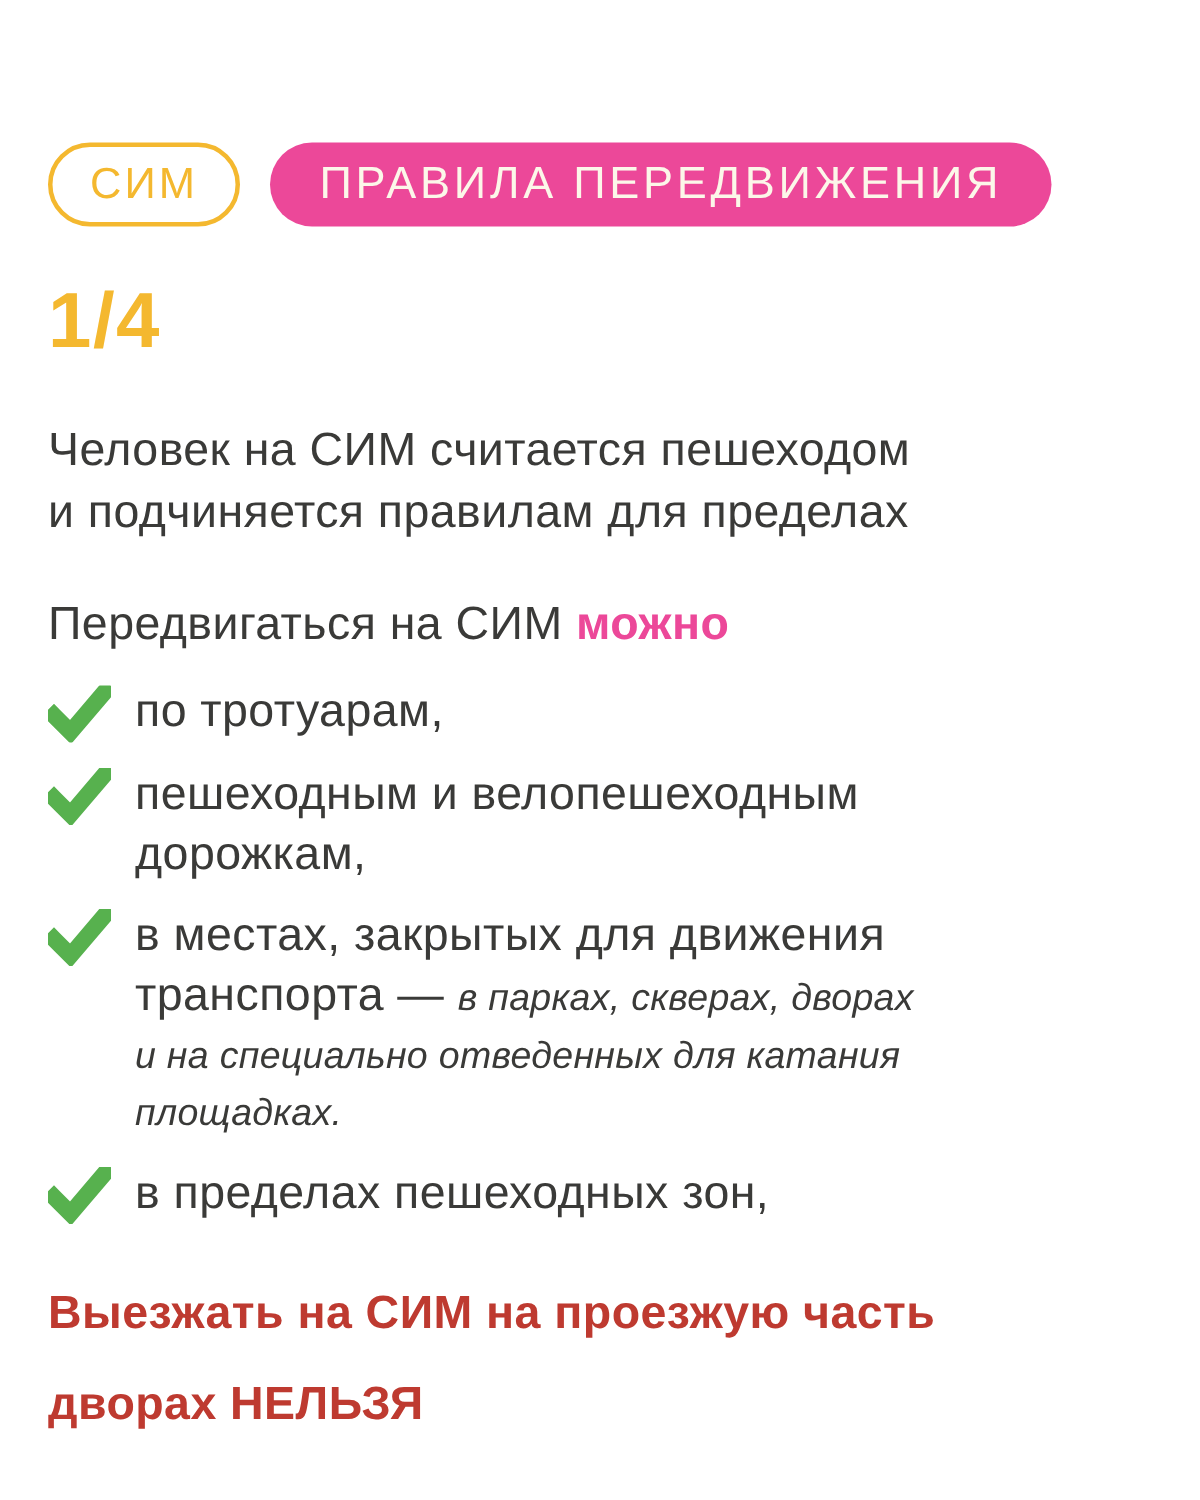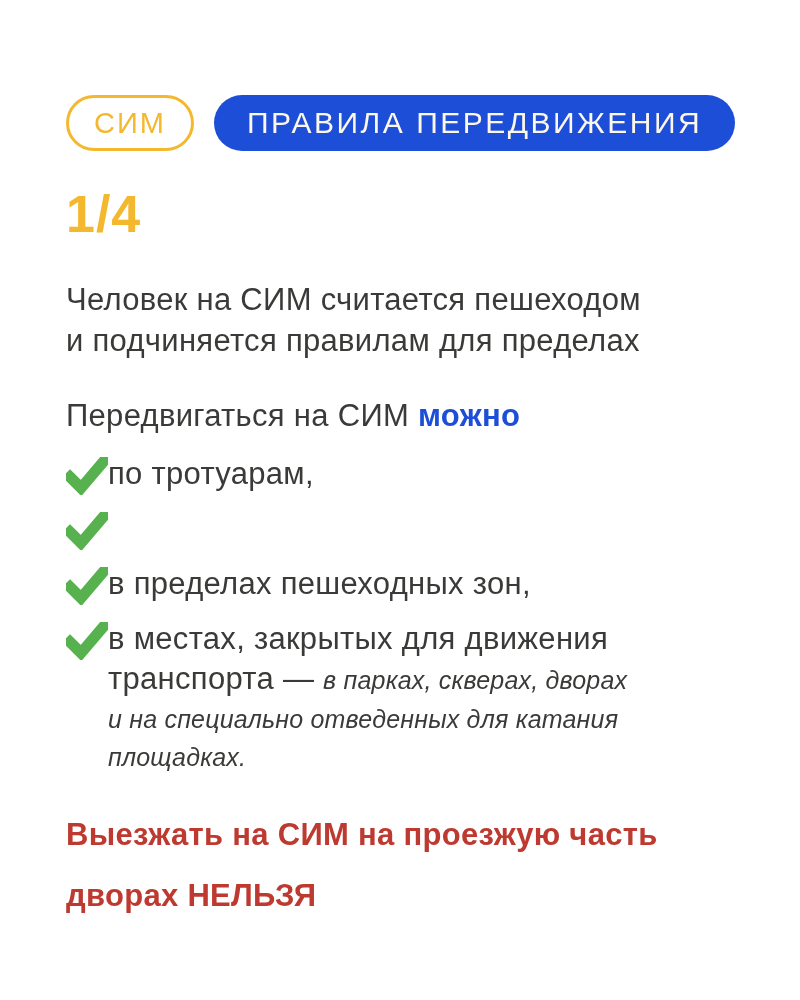--- a/index.html
+++ b/index.html
@@ -11,21 +11,21 @@
     width: 800px;
     height: 1000px;
     overflow: hidden;
     font-family: "Liberation Sans", sans-serif;
     color: #3a3a38;
   }
   .page {
     box-sizing: border-box;
     width: 800px;
     height: 1000px;
-    padding: 95px 55px 0 66px;
+    padding: 95px 55px 0 32px;
   }
 
   
   .badges {
     display: flex;
     gap: 20px;
     align-items: stretch;
     height: 56px;
   }
   .sim-pill {
@@ -37,21 +37,21 @@
     color: #f4b82f;
     font-size: 29px;
     letter-spacing: 2px;
     padding: 0 25px;
     box-sizing: border-box;
   }
   .title-pill {
     display: flex;
     align-items: center;
     justify-content: flex-end;
-    background: #1d4ed8;
+    background: #ec4899;
     border-radius: 30px;
     color: #fcf7e9;
     font-size: 30px;
     letter-spacing: 2.5px;
     padding: 0 33px;
   }
 
   
   .page-num {
     margin-top: 34px;
@@ -72,31 +72,32 @@
   .intro .line { display: block; }
 
   
   .subheading {
     margin-top: 34px;
     font-size: 31px;
     line-height: 41px;
     letter-spacing: 0.3px;
   }
   .subheading .highlight {
-    color: #1d4ed8;
+    color: #ec4899;
     font-weight: bold;
   }
 
   
   .checklist {
     margin-top: 18px;
   }
   .check-item {
     display: flex;
     align-items: flex-start;
+    gap: 16px;
     margin-bottom: 14px;
   }
   .check-icon {
     flex-shrink: 0;
     width: 42px;
     height: 38px;
     margin-top: 3px;
   }
   .item-text {
     font-size: 31px;
@@ -155,42 +156,46 @@
       </svg>
       <div class="item-text">
         <span class="line">по тротуарам,</span>
       </div>
     </div>
 
     <div class="check-item">
       <svg class="check-icon" viewBox="0 0 42 38">
         <path d="M4 20 L15 31 L38 4" fill="none" stroke="#57b14e" stroke-width="11" stroke-linecap="square" stroke-linejoin="miter"></path>
       </svg>
-    </div>
-
-    <div class="check-item">
-      <svg class="check-icon" viewBox="0 0 42 38">
-        <path d="M4 20 L15 31 L38 4" fill="none" stroke="#57b14e" stroke-width="11" stroke-linecap="square" stroke-linejoin="miter"></path>
-      </svg>
-      <div class="item-text">
-        <span class="line">в пределах пешеходных зон,</span>
+      <div class="item-text">
+        <span class="line">пешеходным и велопешеходным</span>
+        <span class="line">дорожкам,</span>
       </div>
     </div>
 
     <div class="check-item">
       <svg class="check-icon" viewBox="0 0 42 38">
         <path d="M4 20 L15 31 L38 4" fill="none" stroke="#57b14e" stroke-width="11" stroke-linecap="square" stroke-linejoin="miter"></path>
       </svg>
       <div class="item-text">
         <span class="line">в местах, закрытых для движения</span>
         <span class="line"><span>транспорта — </span><span class="fine-italic">в парках, скверах, дворах</span></span>
         <span class="line fine-italic">и на специально отведенных для катания площадках.</span>
       </div>
     </div>
 
+    <div class="check-item">
+      <svg class="check-icon" viewBox="0 0 42 38">
+        <path d="M4 20 L15 31 L38 4" fill="none" stroke="#57b14e" stroke-width="11" stroke-linecap="square" stroke-linejoin="miter"></path>
+      </svg>
+      <div class="item-text">
+        <span class="line">в пределах пешеходных зон,</span>
+      </div>
+    </div>
+
   </div>
 
   <div class="warning">
     <span class="line">Выезжать на СИМ на проезжую часть</span>
     <span class="line">дворах НЕЛЬЗЯ</span>
   </div>
 
 </div>
 
 </body></html>

